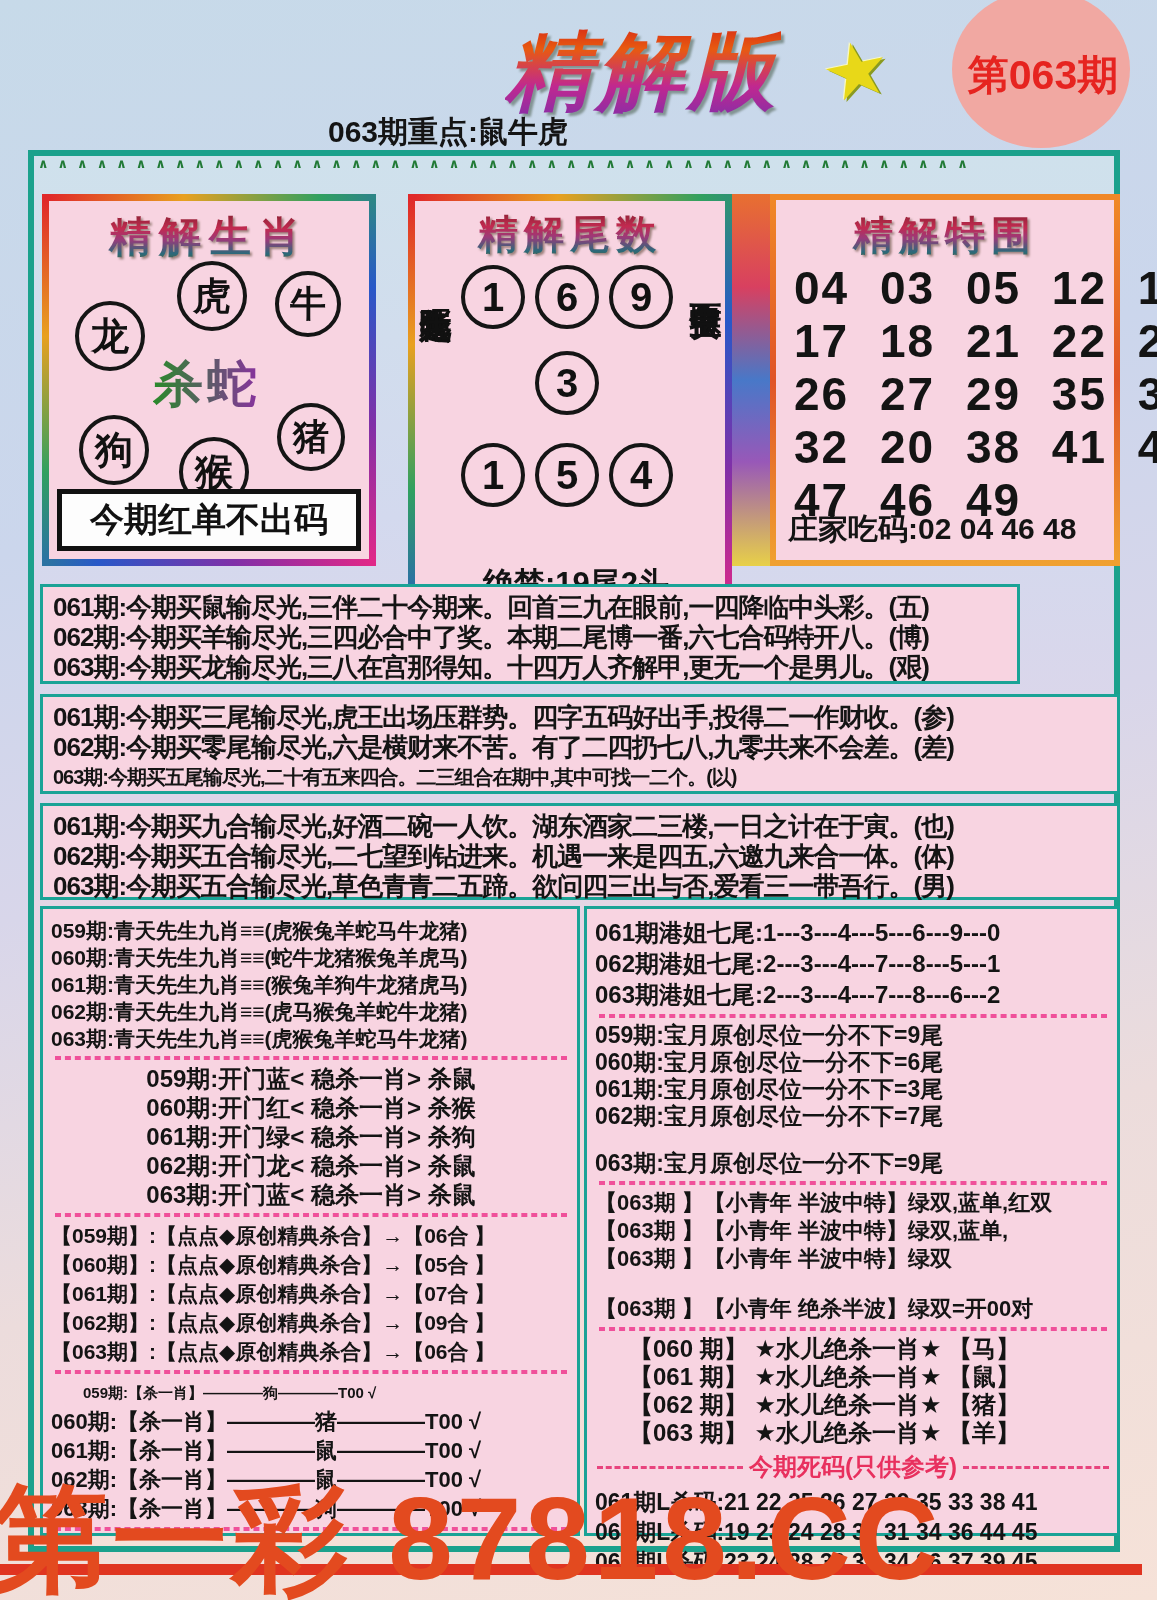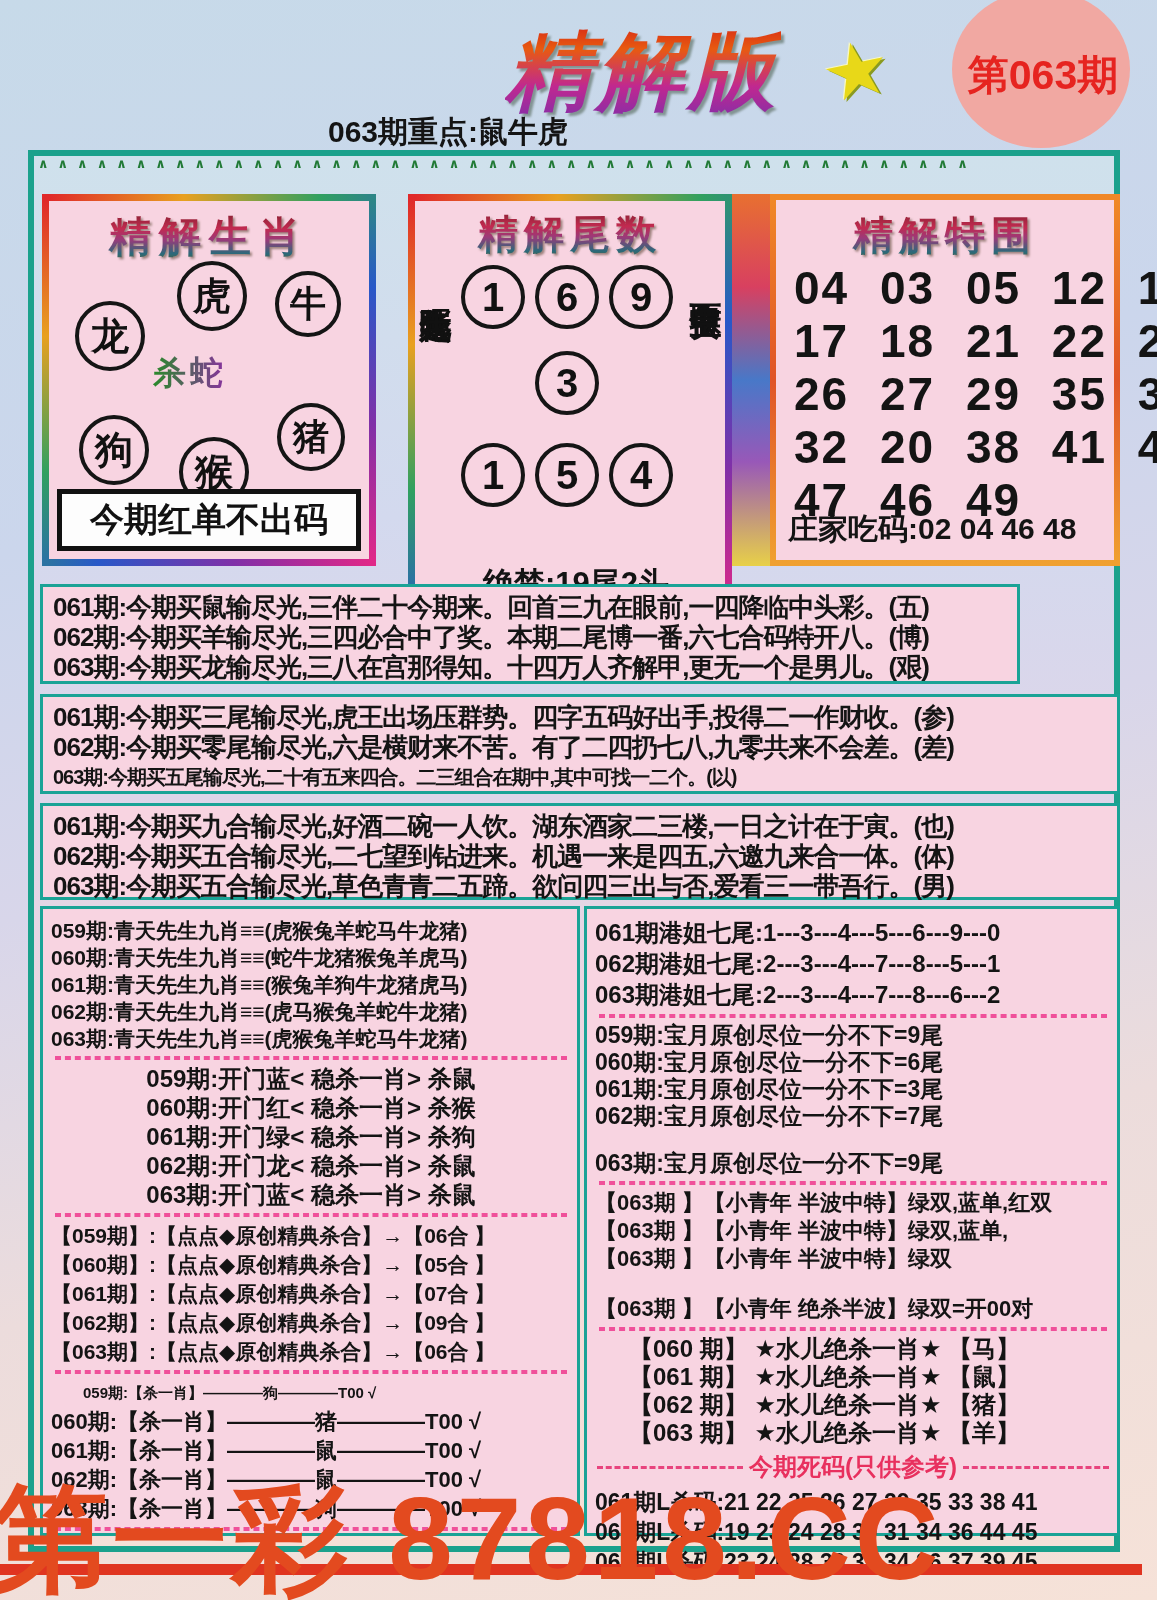--- a/index.html
+++ b/index.html
@@ -47,21 +47,21 @@
   <div class="abs ln" style="left:328px;top:112px;font-size:30px;">063期重点:鼠牛虎</div>
 
   <div class="abs frame" style="left:28px;top:150px;width:1092px;height:1402px;"></div>
   <div class="abs ornament" style="left:38px;top:156px;width:1074px;height:18px;">∧∧∧∧∧∧∧∧∧∧∧∧∧∧∧∧∧∧∧∧∧∧∧∧∧∧∧∧∧∧∧∧∧∧∧∧∧∧∧∧∧∧∧∧∧∧∧∧</div>
 
   <div class="abs pinkbox rainbow-border" style="left:42px;top:194px;width:334px;height:372px;">
     <div class="abs art" style="left:0;top:8px;width:100%;text-align:center;font-size:42px;letter-spacing:8px;">精解生肖</div>
     <div class="zcirc" style="left:128px;top:60px;width:62px;height:62px;font-size:38px;">虎</div>
     <div class="zcirc" style="left:226px;top:70px;width:58px;height:58px;font-size:36px;">牛</div>
     <div class="zcirc" style="left:26px;top:100px;width:62px;height:62px;font-size:38px;">龙</div>
-    <div class="abs kill-grad" style="left:104px;top:150px;font-size:33px;letter-spacing:4px;">杀蛇</div>
+    <div class="abs kill-grad" style="left:104px;top:150px;font-size:50px;letter-spacing:4px;">杀蛇</div>
     <div class="zcirc" style="left:30px;top:214px;width:62px;height:62px;font-size:38px;">狗</div>
     <div class="zcirc" style="left:130px;top:236px;width:62px;height:62px;font-size:38px;">猴</div>
     <div class="zcirc" style="left:228px;top:202px;width:60px;height:60px;font-size:36px;">猪</div>
     <div class="abs" style="left:8px;right:8px;bottom:8px;border:5px solid #111;background:#fdfdfd;
          text-align:center;font-size:34px;font-weight:bold;color:#111;padding:3px 0;">今期红单不出码</div>
   </div>
 
   <div class="abs pinkbox rainbow-border" style="left:408px;top:194px;width:324px;height:424px;">
     <div class="abs art" style="left:0;top:6px;width:100%;text-align:center;font-size:40px;letter-spacing:6px;">精解尾数</div>
     <div class="abs vtext" style="left:4px;top:82px;font-size:32px;line-height:34px;">六合之彩旺晚年</div>

